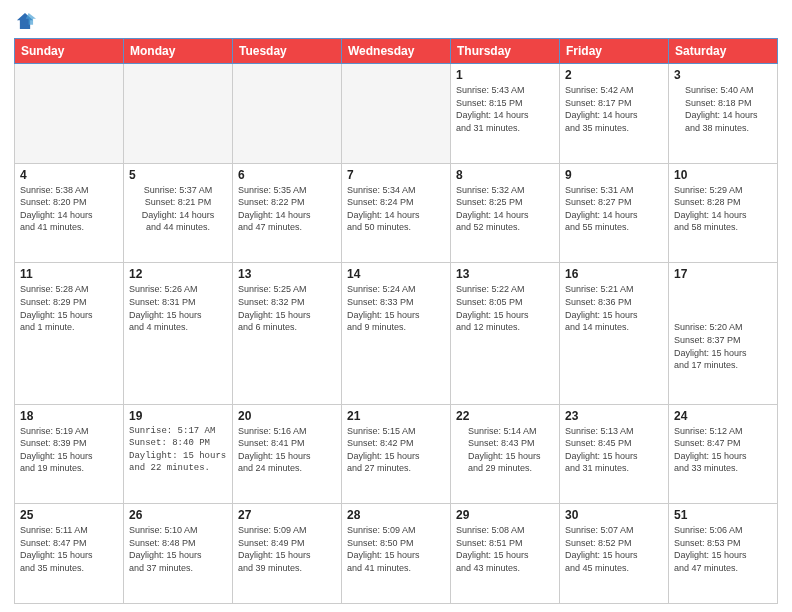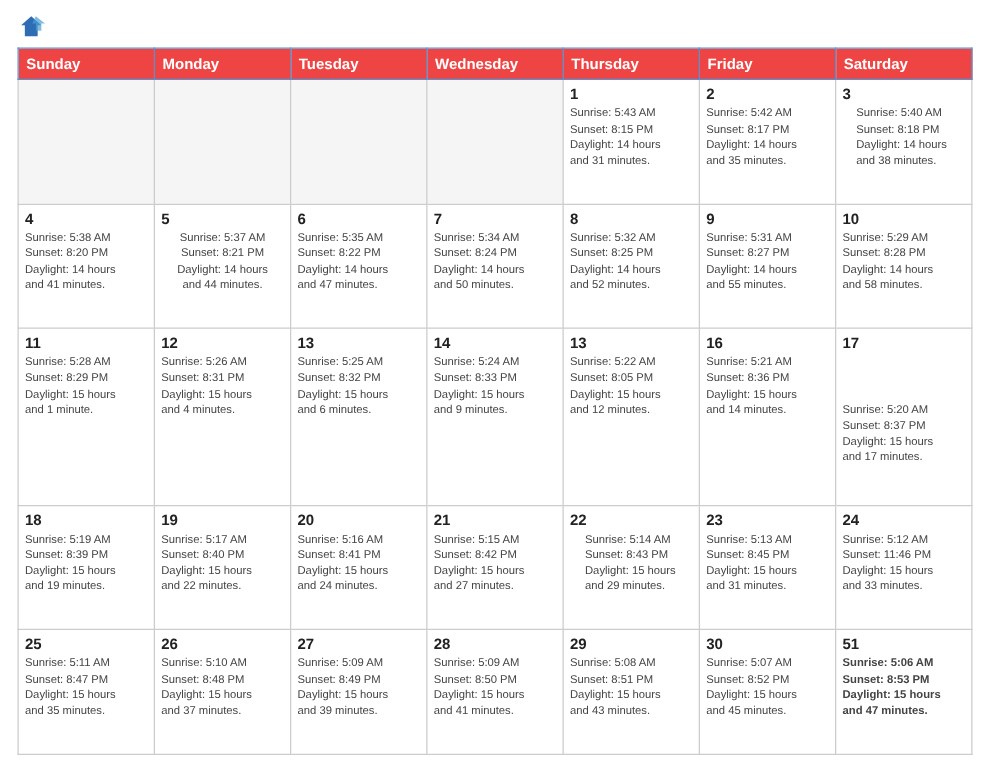--- a/index.html
+++ b/index.html
@@ -274,21 +274,21 @@
         <tr>
           <td>
             <span class="day-num">18</span>
             <div class="day-info" style="white-space: pre-line;">Sunrise: 5:19 AM
 Sunset: 8:39 PM
 Daylight: 15 hours
 and 19 minutes.</div>
           </td>
           <td>
             <span class="day-num">19</span>
-            <div class="day-info" style="white-space: pre-line;">Sunrise: 5:17 AM
+            <div class="day-info" style="white-space: pre-line; font-family: Liberation Mono, monospace;">Sunrise: 5:17 AM
 Sunset: 8:40 PM
 Daylight: 15 hours
 and 22 minutes.</div>
           </td>
           <td>
             <span class="day-num">20</span>
             <div class="day-info" style="white-space: pre-line;">Sunrise: 5:16 AM
 Sunset: 8:41 PM
 Daylight: 15 hours
 and 24 minutes.</div>
@@ -310,21 +310,21 @@
           <td>
             <span class="day-num">23</span>
             <div class="day-info" style="white-space: pre-line;">Sunrise: 5:13 AM
 Sunset: 8:45 PM
 Daylight: 15 hours
 and 31 minutes.</div>
           </td>
           <td>
             <span class="day-num">24</span>
             <div class="day-info" style="white-space: pre-line;">Sunrise: 5:12 AM
-Sunset: 11:46 PM
+Sunset: 8:47 PM
 Daylight: 15 hours
 and 33 minutes.</div>
           </td>
         </tr>
         <tr>
           <td>
             <span class="day-num">25</span>
             <div class="day-info" style="white-space: pre-line;">Sunrise: 5:11 AM
 Sunset: 8:47 PM
 Daylight: 15 hours
@@ -360,21 +360,21 @@
           </td>
           <td>
             <span class="day-num">30</span>
             <div class="day-info" style="white-space: pre-line;">Sunrise: 5:07 AM
 Sunset: 8:52 PM
 Daylight: 15 hours
 and 45 minutes.</div>
           </td>
           <td>
             <span class="day-num">51</span>
-            <div class="day-info" style="white-space: pre-line; font-weight: bold;">Sunrise: 5:06 AM
+            <div class="day-info" style="white-space: pre-line;">Sunrise: 5:06 AM
 Sunset: 8:53 PM
 Daylight: 15 hours
 and 47 minutes.</div>
           </td>
         </tr>
       </tbody>
   </table>
 </div>
 
 </body></html>

